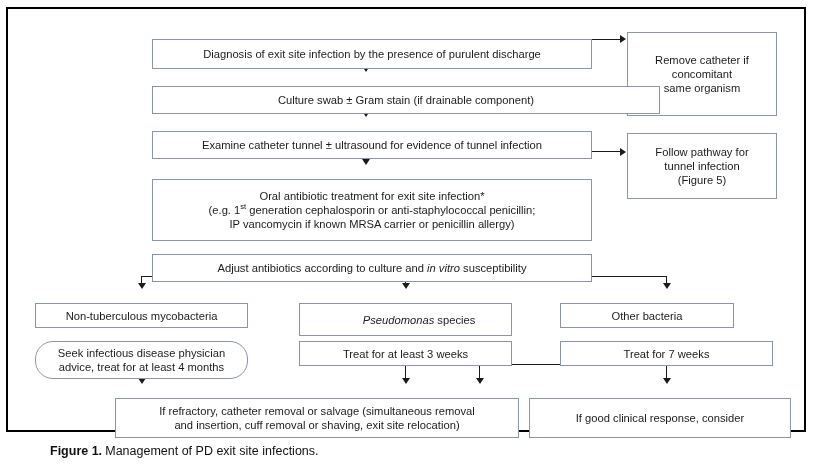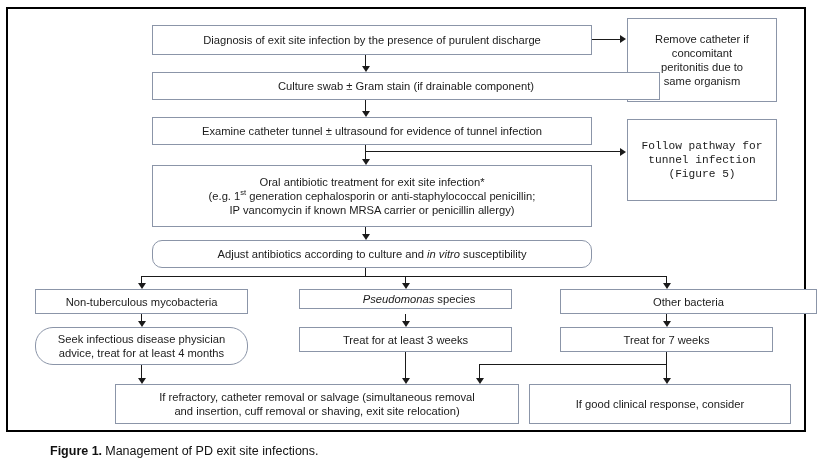--- a/index.html
+++ b/index.html
@@ -39,20 +39,21 @@
     background: #ffffff;
     display: flex;
     align-items: center;
     justify-content: center;
     text-align: center;
     line-height: 1.25;
     font-size: 11.2px;
     color: #1b1b1b;
     padding: 2px 5px;
     z-index: 3;
+    margin-top: 14px;
   }
   .node .txt { display: block; width: 100%; }
   .node sup { font-size: 0.68em; vertical-align: super; line-height: 0; }
   .it { font-style: italic; }
 
   
   .conn {
     position: absolute;
     background: #1a1a1a;
     z-index: 2;
@@ -99,42 +100,41 @@
 <div id="figure-frame">
   <div id="flow-canvas">
 
     <div class="node" style="left:144px; top:16px; width:440px; height:30px;">
       <span class="txt">Diagnosis of exit site infection by the presence of purulent discharge</span>
     </div>
 
     <div class="node" style="left:619px; top:9px; width:150px; height:84px; flex-direction:column; justify-content:center;">
       <span class="txt">Remove catheter if</span>
       <span class="txt">concomitant</span>
-      <span class="txt">peritonitis due to</span>
       <span class="txt">same organism</span>
     </div>
 
     <div class="conn hline" style="left:584px; top:30px; width:29px;"></div>
     <div class="arrow-right" style="left:612px; top:26px;"></div>
 
     <div class="conn vline" style="left:357px; top:46px; height:13px;"></div>
     <div class="arrow-down" style="left:354px; top:57px;"></div>
 
     <div class="node" style="left:144px; top:63px; width:508px; height:28px;">
       <span class="txt">Culture swab ± Gram stain (if drainable component)</span>
     </div>
 
     <div class="conn vline" style="left:357px; top:91px; height:13px;"></div>
     <div class="arrow-down" style="left:354px; top:102px;"></div>
 
     <div class="node" style="left:144px; top:108px; width:440px; height:28px;">
       <span class="txt">Examine catheter tunnel ± ultrasound for evidence of tunnel infection</span>
     </div>
 
-    <div class="node" style="left:619px; top:110px; width:150px; height:82px; flex-direction:column; justify-content:center;font-family:Liberation Mono, monospace;">
+    <div class="node" style="left:619px; top:110px; width:150px; height:66px; flex-direction:column; justify-content:center;">
       <span class="txt">Follow pathway for</span>
       <span class="txt">tunnel infection</span>
       <span class="txt">(Figure 5)</span>
     </div>
 
     <div class="conn vline" style="left:357px; top:136px; height:7px;"></div>
     <div class="conn hline" style="left:357px; top:142px; width:255px;"></div>
     <div class="conn vline" style="left:611px; top:142px; height:0px;"></div>
     <div class="arrow-right" style="left:612px; top:139px;"></div>
 
@@ -143,45 +143,45 @@
 
     <div class="node" style="left:144px; top:156px; width:440px; height:62px; flex-direction:column; justify-content:center;">
       <span class="txt">Oral antibiotic treatment for exit site infection*</span>
       <span class="txt"><span>(e.g. 1</span><sup>st</sup><span> generation cephalosporin or anti-staphylococcal penicillin;</span></span>
       <span class="txt">IP vancomycin if known MRSA carrier or penicillin allergy)</span>
     </div>
 
     <div class="conn vline" style="left:357px; top:218px; height:9px;"></div>
     <div class="arrow-down" style="left:354px; top:225px;"></div>
 
-    <div class="node" style="left:144px; top:231px; width:440px; height:28px;border-radius:10px;">
+    <div class="node" style="left:144px; top:231px; width:440px; height:28px;">
       <span class="txt"><span>Adjust antibiotics according to culture and </span><span class="it">in vitro</span><span> susceptibility</span></span>
     </div>
 
     <div class="conn vline" style="left:357px; top:259px; height:9px;"></div>
     <div class="conn hline" style="left:133px; top:267px; width:526px;"></div>
 
     <div class="conn vline" style="left:133px; top:267px; height:9px;"></div>
     <div class="arrow-down" style="left:130px; top:274px;"></div>
 
     <div class="conn vline" style="left:397px; top:267px; height:9px;"></div>
     <div class="arrow-down" style="left:394px; top:274px;"></div>
 
     <div class="conn vline" style="left:658px; top:267px; height:9px;"></div>
     <div class="arrow-down" style="left:655px; top:274px;"></div>
 
     <div class="node" style="left:27px; top:280px; width:213px; height:25px;">
       <span class="txt">Non-tuberculous mycobacteria</span>
     </div>
 
-    <div class="node" style="left:291px; top:280px; width:213px; height:20px;padding-left:32px;">
+    <div class="node" style="left:291px; top:280px; width:213px; height:33px;padding-left:32px;">
       <span class="txt"><span class="it">Pseudomonas</span><span> species</span></span>
     </div>
 
-    <div class="node" style="left:552px; top:280px; width:257px; height:25px;">
+    <div class="node" style="left:552px; top:280px; width:174px; height:25px;">
       <span class="txt">Other bacteria</span>
     </div>
 
     <div class="conn vline" style="left:133px; top:305px; height:9px;"></div>
     <div class="arrow-down" style="left:130px; top:312px;"></div>
 
     <div class="conn vline" style="left:397px; top:305px; height:9px;"></div>
     <div class="arrow-down" style="left:394px; top:312px;"></div>
 
     <div class="conn vline" style="left:658px; top:305px; height:9px;"></div>

